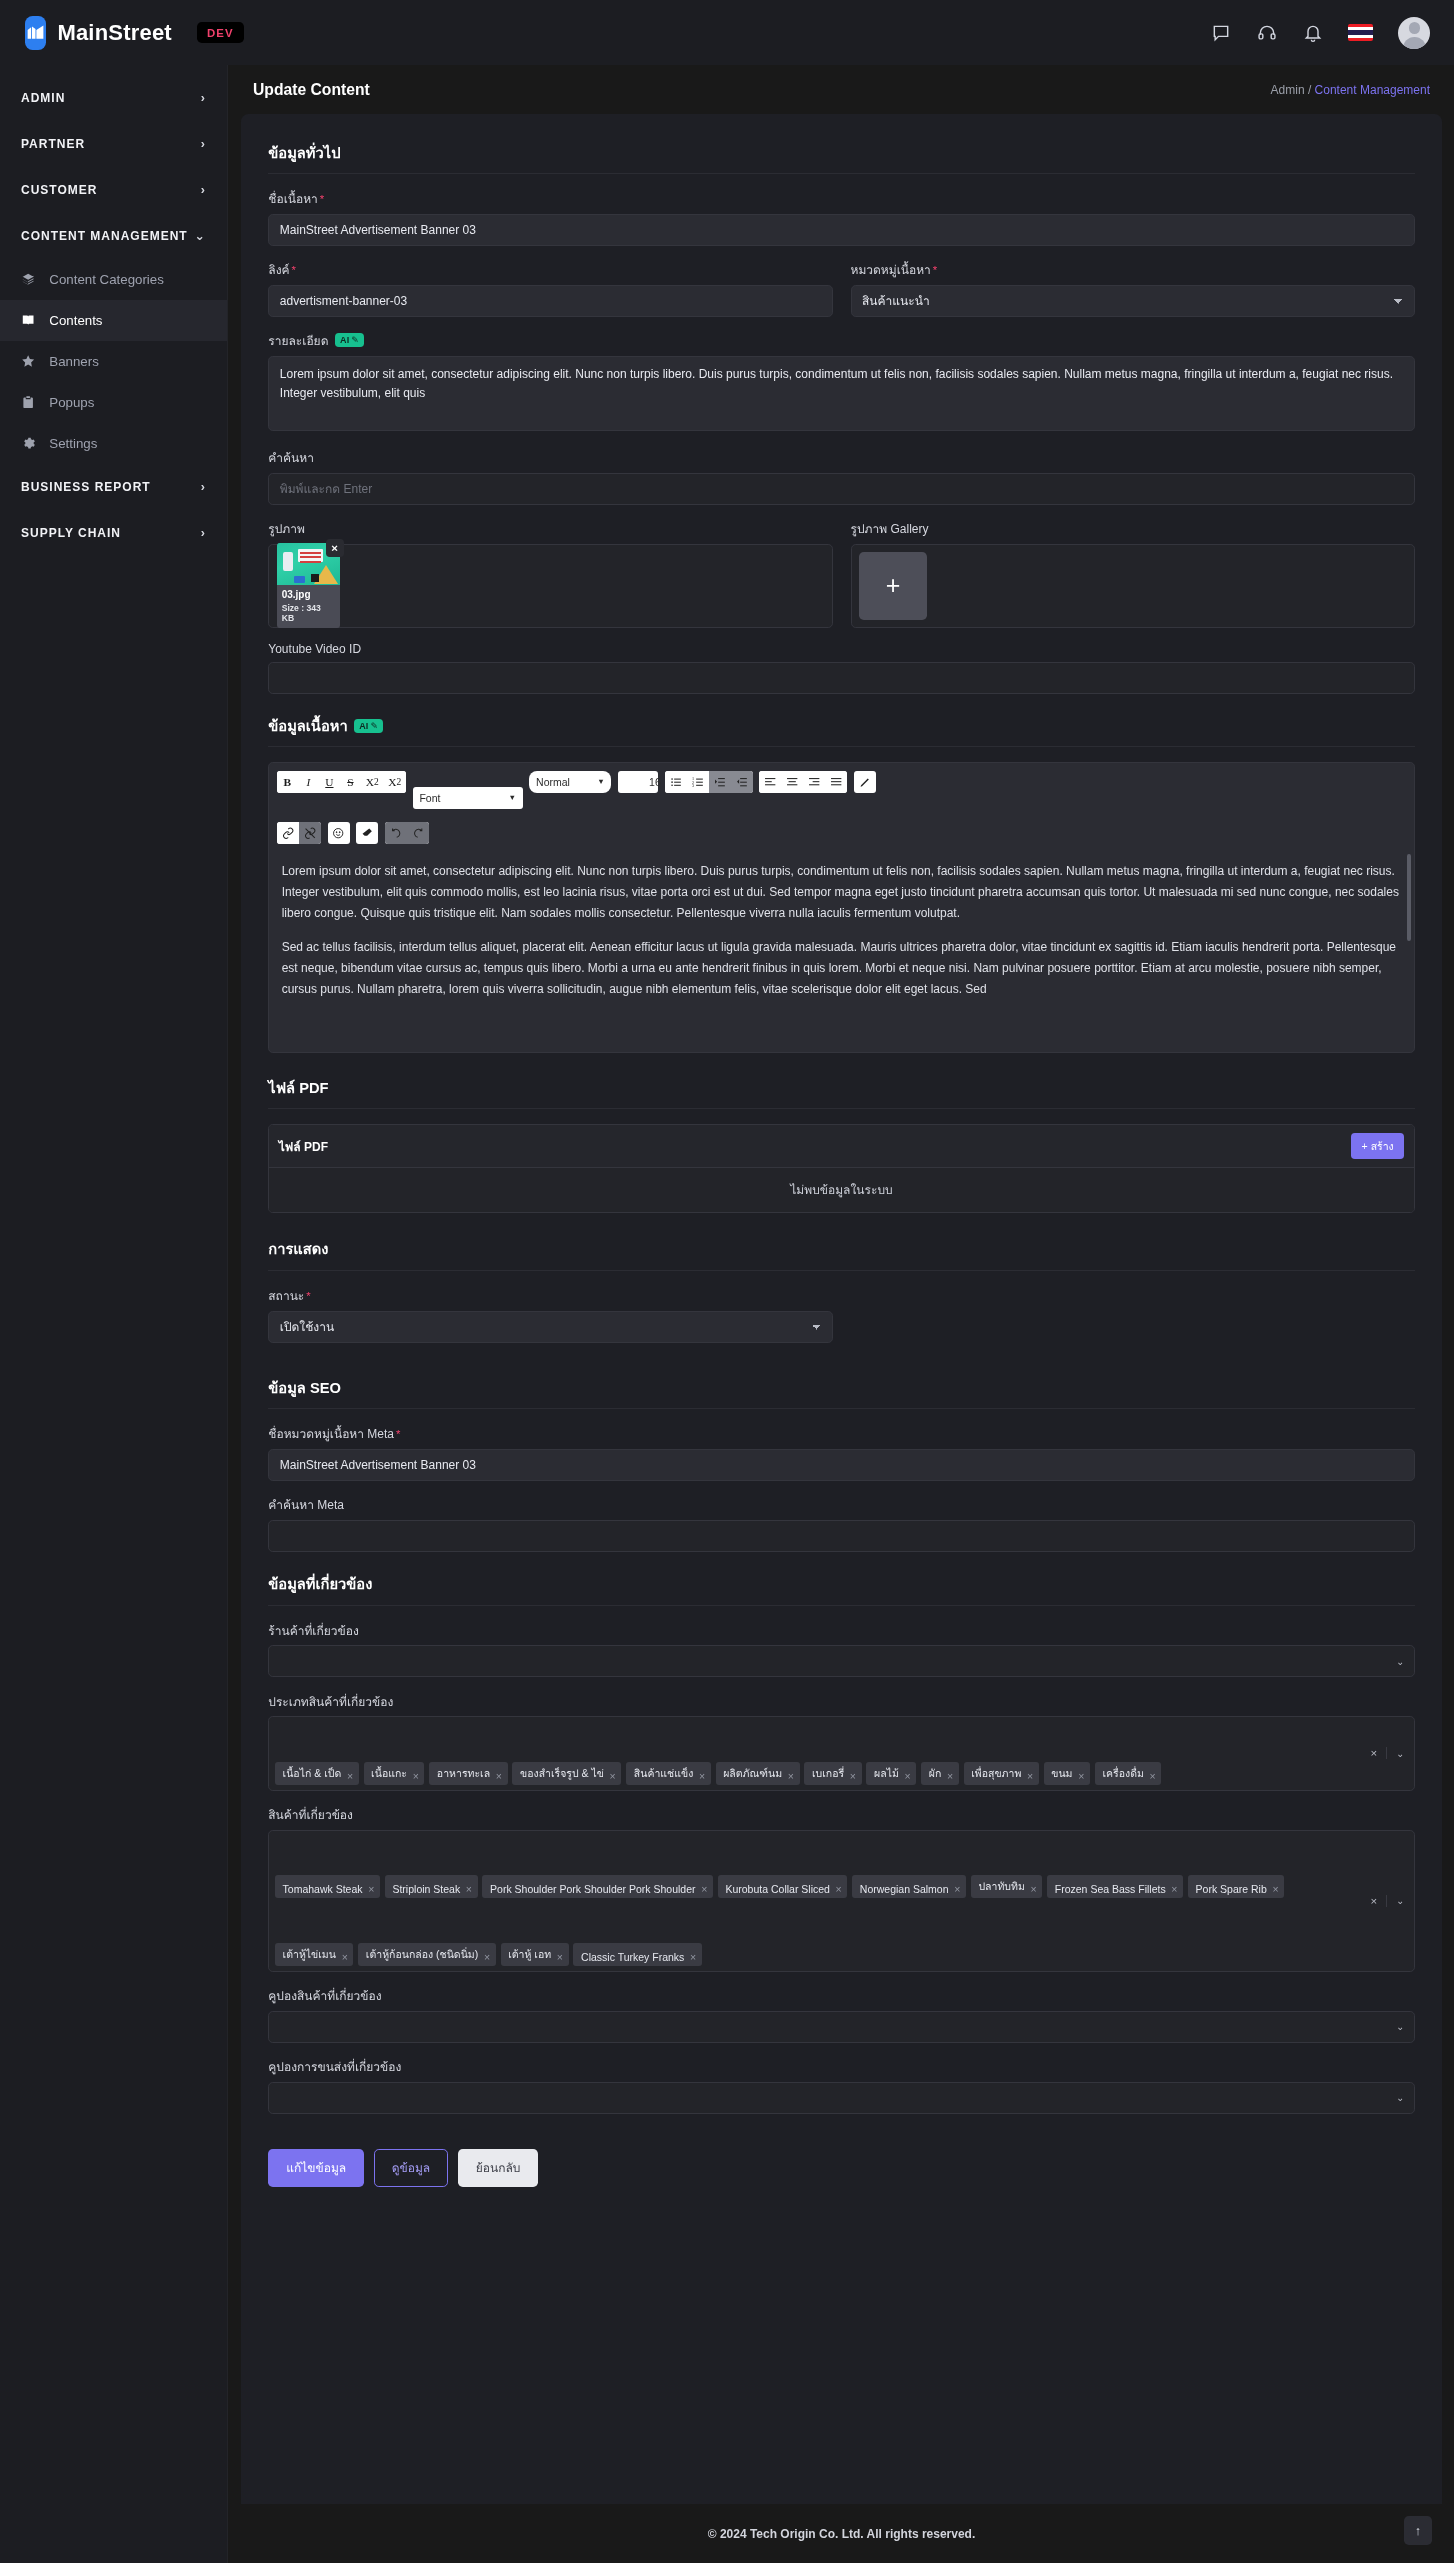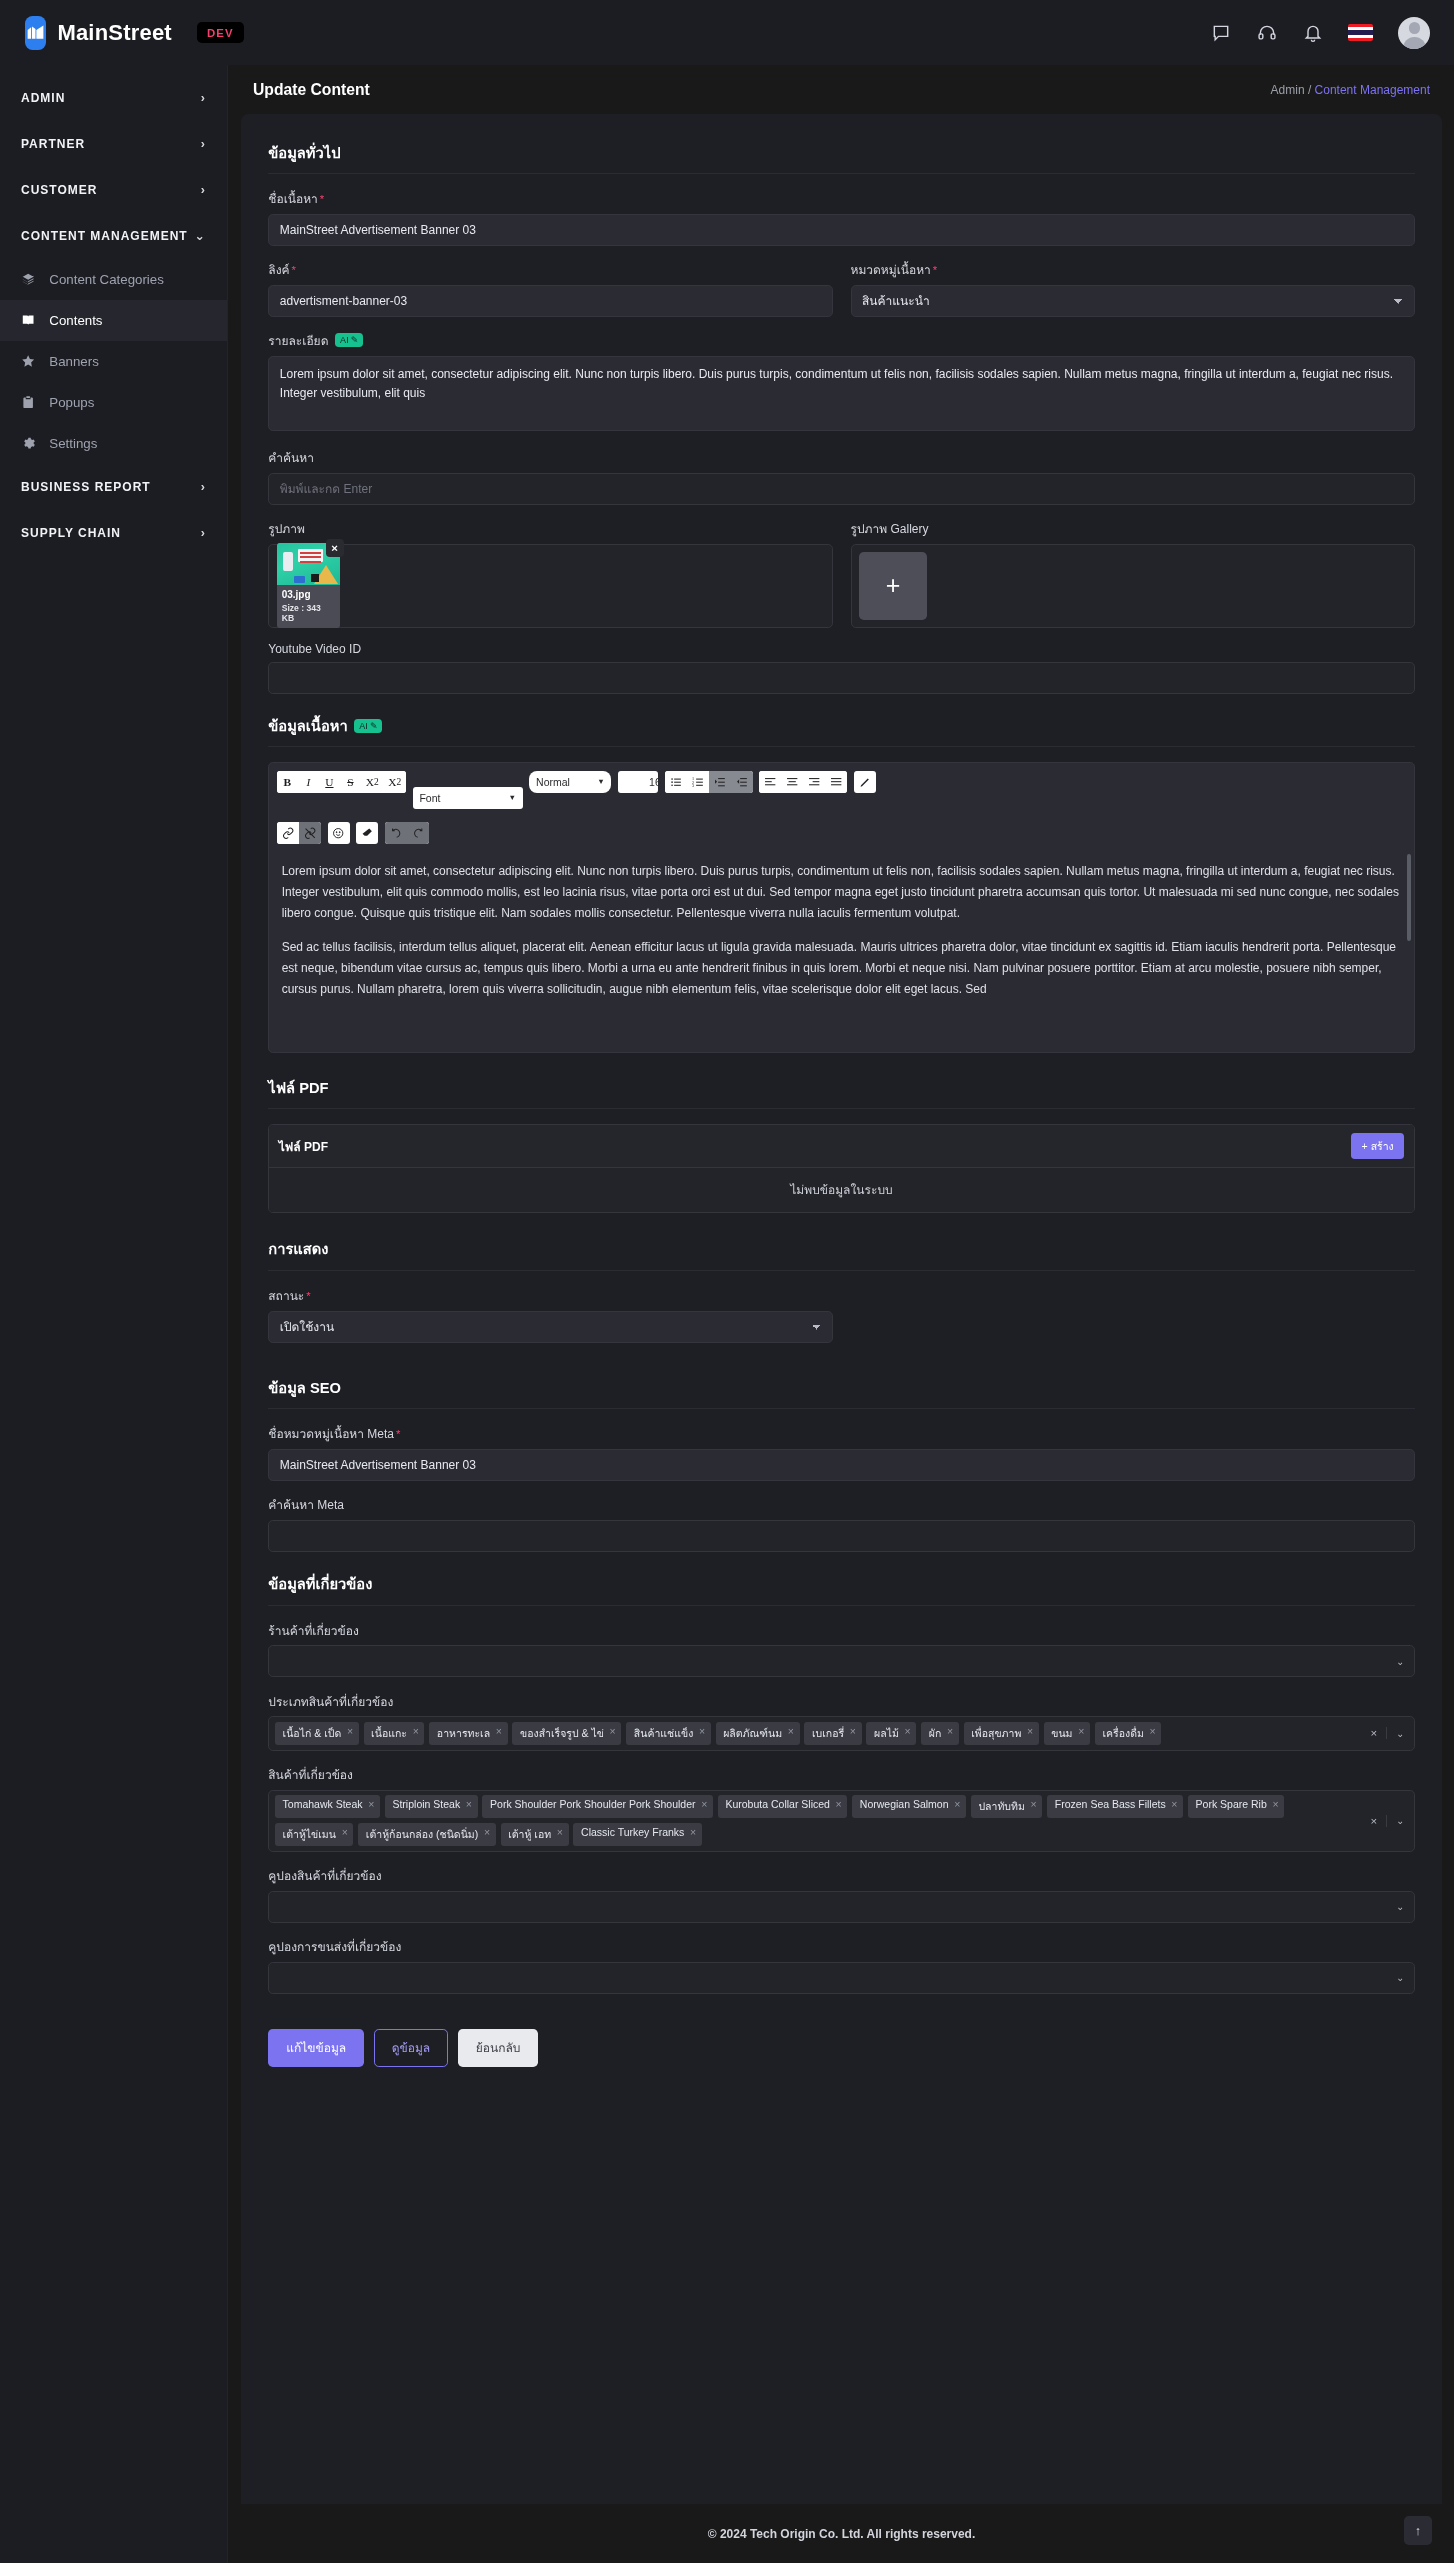--- a/index.html
+++ b/index.html
@@ -80,21 +80,21 @@
   .crumbs a { color: #7c73f0; text-decoration: none; }
 
   .content-card {
     background: #1e1f25; margin: 0 13.3px; border-radius: 7.6px 7.6px 0 0;
     flex: 1 1 auto; padding: 21px 27px 0 27px; overflow: hidden;
   }
 
   .sec-title { font-size: 14.7px; font-weight: bold; color: #fff; padding: 5.7px 0 9.5px 0; }
   .sec-title .ai-badge, .lbl .ai-badge {
     display:inline-flex; align-items:center; gap:1.9px; vertical-align: 1.9px;
-    background: #17c08f; color:#0d2b22; font-size: 9px; font-weight:normal;
+    background: #17c08f; color:#0d2b22; font-size: 9px; font-weight:bold;
     padding: 1.9px 4.8px; border-radius: 3.8px; margin-left: 6.7px; letter-spacing:0.2px;
   }
   .divider { height: 1px; background: #2b2c33; margin: 0 0 15px 0; }
 
   .lbl { font-size: 12px; color: #d7d9e1; margin-bottom: 5.7px; display: block; }
   .req { color: #f1416c; font-size: 11.4px; margin-left: 1.9px; }
 
   .field { margin-bottom: 14.3px; }
   .inp {
     width: 100%; height: 32px; background: #2b2c33; border: 1px solid #34353d;
@@ -191,22 +191,22 @@
   }
   .pdf-empty { text-align: center; padding: 12.4px; font-size: 12px; color: #cfd2db; background: #232429; }
 
   
   .tagbox {
     width: 100%; border: 1px solid #34353d; border-radius: 4.8px; background: #232429;
     display: flex; align-items: stretch; min-height: 32px;
   }
   .tagbox .tags { flex: 1 1 auto; display: flex; flex-wrap: wrap; gap: 4.8px; padding: 4.8px 5.7px; }
   .chip {
-    display: inline-flex; align-items: flex-start; gap: 5.7px; background: #3a3b43;
-    border-radius: 2.9px; padding: 2.9px 5.7px 2.9px 7.6px; font-size: 10.5px; color: #e6e8ef; white-space: nowrap;
+    display: inline-flex; align-items: flex-end; gap: 5.7px; background: #3a3b43;
+    border-radius: 2.9px; padding: 2.9px 5.7px 2.9px 7.6px; font-size: 10.5px; color: #e6e8ef; white-space: nowrap; margin-top: 40px;
   }
   .chip .cx { color: #9296a1; font-size: 10.5px; cursor: pointer; }
   .tagbox .ctrl { display: flex; align-items: center; }
   .tagbox .clr {
     padding: 0 8.6px; color: #b9bcc6; font-size: 11.4px; cursor: pointer;
     display: flex; align-items: center; border-right: 1px solid #393a42;
   }
   .tagbox .arr { padding: 0 9.5px; color: #b9bcc6; font-size: 9.5px; display: flex; align-items: center; cursor: pointer; }
 
   .actions { display: flex; gap: 9.5px; padding: 21px 0 25px 0; }

